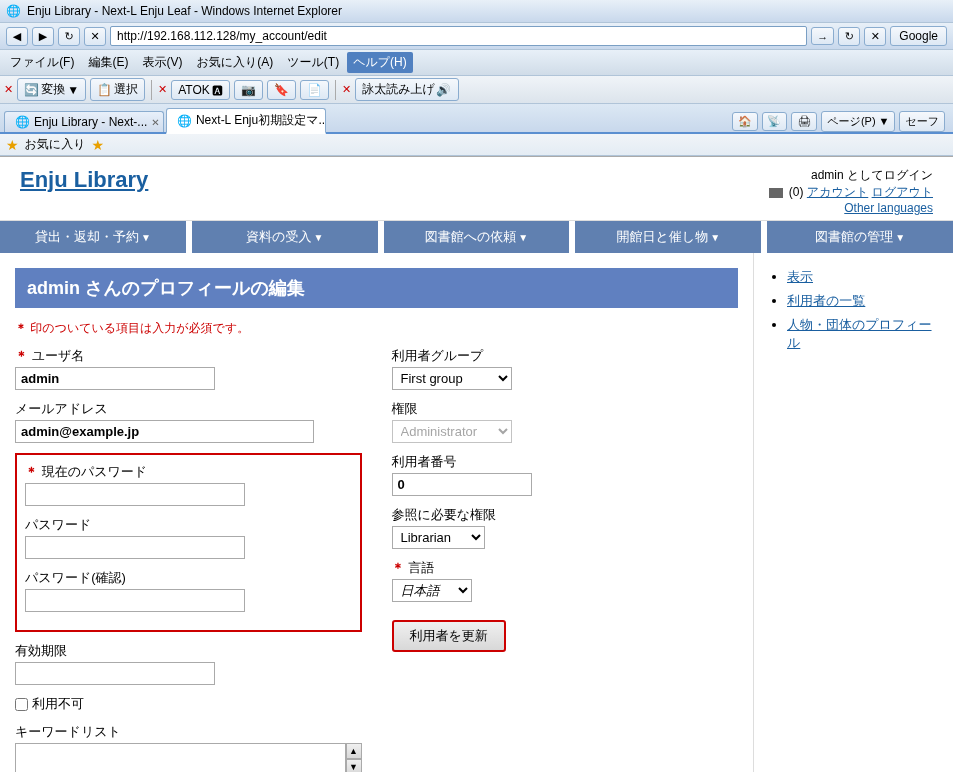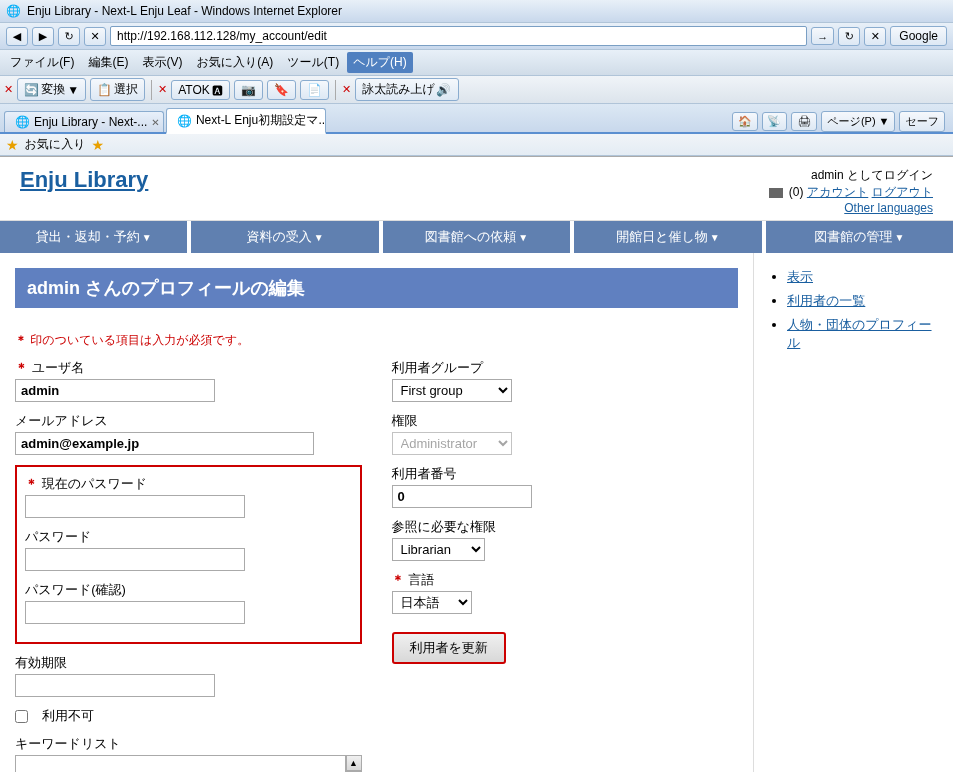--- a/index.html
+++ b/index.html
@@ -37,31 +37,31 @@
 
     
     .site-header { display: flex; align-items: flex-start; justify-content: space-between; padding: 10px 20px 5px; border-bottom: 1px solid #ddd; }
     .site-logo { color: #1a5fa0; font-size: 22px; font-weight: bold; text-decoration: underline; cursor: pointer; }
     .header-right { text-align: right; font-size: 12px; }
     .header-right a { color: #1a5fa0; text-decoration: underline; cursor: pointer; }
     .header-right .other-langs { margin-top: 4px; color: #1a5fa0; text-decoration: underline; cursor: pointer; font-size: 12px; }
 
     
     .main-nav { display: flex; background: #6080b0; gap: 0; }
-    .main-nav-item { flex: 1; display: flex; align-items: center; justify-content: center; gap: 2px; padding: 7px 4px; color: #fff; font-size: 13px; cursor: pointer; border-right: 4px solid #ffffff; }
+    .main-nav-item { flex: 1; display: flex; align-items: center; justify-content: center; gap: 2px; padding: 7px 4px; color: #fff; font-size: 13px; cursor: pointer; border-right: 6px solid #ffffff; }
     .main-nav-item:last-child { border-right: none; }
     .nav-arrow { font-size: 10px; }
 
     
     .content-wrapper { display: flex; gap: 0; padding: 0; }
     .main-content { flex: 1; padding: 15px; }
     .sidebar { width: 200px; padding: 15px; border-left: 1px solid #ddd; }
 
     
-    .page-heading { background: #6080c0; color: #fff; padding: 8px 12px; font-size: 18px; font-weight: bold; margin-bottom: 24px; }
+    .page-heading { background: #6080c0; color: #fff; padding: 8px 12px; font-size: 18px; font-weight: bold; margin-bottom: 12px; }
 
     
     .required-note { color: #c00; margin-bottom: 10px; font-size: 12px; }
     .required-star { color: #c00; font-weight: bold; }
 
     .form-layout { display: flex; gap: 30px; }
     .form-col-left { flex: 1; }
     .form-col-right { flex: 1; }
 
     .field-group { margin-bottom: 10px; }
@@ -74,21 +74,21 @@
     .select-input-wide { width: 120px; }
 
     
     .sidebar-nav { list-style: disc; padding-left: 18px; }
     .sidebar-nav li { margin-bottom: 6px; }
     .sidebar-nav li a { color: #1a5fa0; text-decoration: underline; cursor: pointer; font-size: 13px; }
 
     
     .update-btn { background: linear-gradient(to bottom, #f0f0f0, #d8d8d8); border: 2px solid #c00; border-radius: 3px; padding: 5px 16px; font-size: 13px; cursor: pointer; margin-top: 8px; }
 
-    .checkbox-row { display: flex; align-items: center; gap: 14px; margin-bottom: 10px; }
+    .checkbox-row { display: flex; align-items: center; gap: 4px; margin-bottom: 10px; }
 
     
     .field-textarea { width: 100%; border: 1px solid #aaa; padding: 3px 5px; font-size: 13px; height: 50px; resize: vertical; }
     .scroll-btn { background: linear-gradient(to bottom, #f0f0f0, #d8d8d8); border: 1px solid #aaa; width: 16px; height: 16px; font-size: 9px; cursor: pointer; display: flex; align-items: center; justify-content: center; }
   </style>
 </head>
 <body>
 
 <div class="browser-chrome">
   <div class="title-bar">
@@ -324,21 +324,21 @@
               <option>Librarian</option>
             </select>
           </div>
 
           
           <div class="field-group">
             <div class="field-label">
               <span class="required-star">＊</span>
               <span> 言語</span>
             </div>
-            <select class="select-input" style="width:80px;">
+            <select class="select-input" style="width:80px;font-style:italic;">
               <option>日本語</option>
             </select>
           </div>
 
           
           <button class="update-btn">利用者を更新</button>
         </div>
       </div>
     </div>
 

